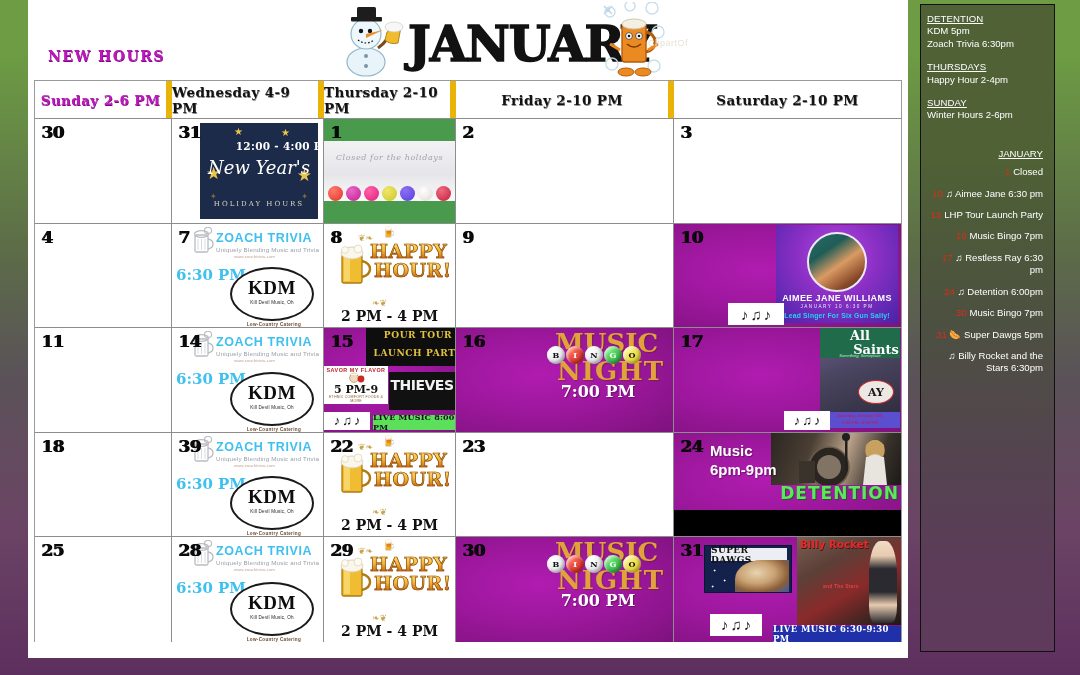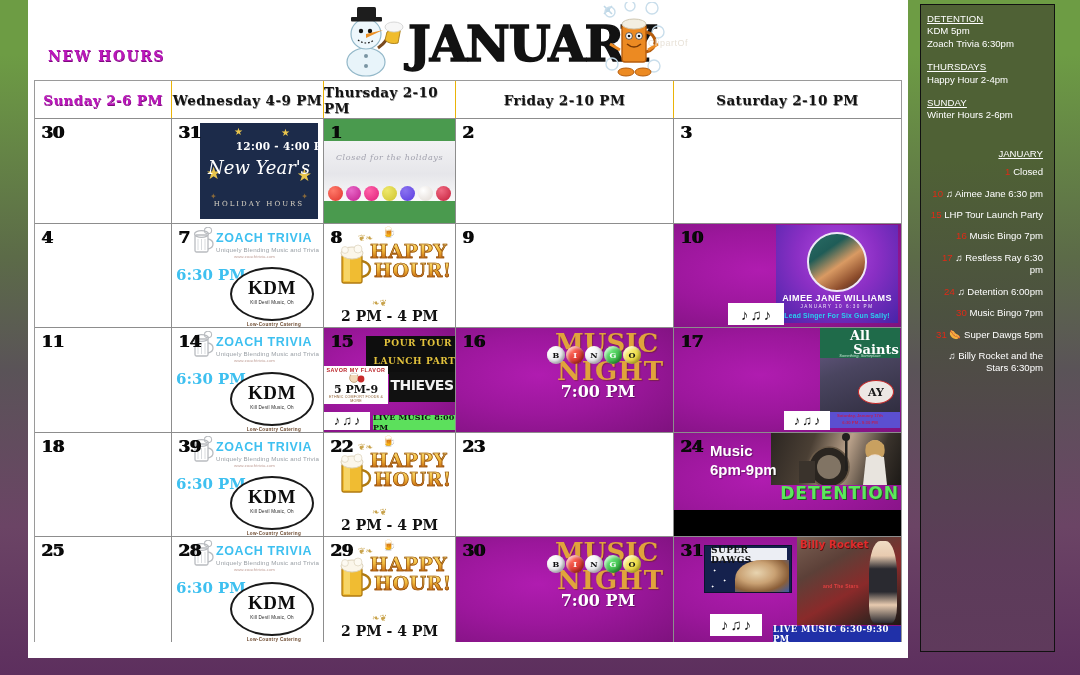--- a/index.html
+++ b/index.html
@@ -46,21 +46,21 @@
   }
 
   
   #cal{
     position:absolute; left:6px; top:80px; width:868px; height:562px;
     border:1px solid #9a9a9a;
     background:#fff;
   }
   .hrow{ display:flex; height:38px; border-bottom:1px solid #8d8d8d;}
   .hcell{
-    border-right:1px solid #eab308;
+    border-right:6px solid #eab308;
     display:flex; align-items:center; justify-content:center;
     font-family:"DejaVu Serif", serif; font-weight:bold;
     font-size:13.5px; letter-spacing:.4px; color:#131313;
     text-shadow:0.5px 0.5px 0 rgba(0,0,0,.45);
   }
   .hcell:last-child{ border-right:none; }
   .hcell.sun{ color:#bb18bb; text-shadow:0.5px 0.5px 0 #7c0a7c;}
 
   .wrow{ display:flex; height:104.6px; border-bottom:1px solid #8d8d8d; }
   .wrow:last-child{ border-bottom:none; }
@@ -226,21 +226,21 @@
     box-shadow:inset -2px -2px 3px rgba(0,0,0,.28), inset 2px 2px 3px rgba(255,255,255,.65);
   }
   .mb-time{
     position:absolute; top:54px; left:0px; width:100%; text-align:center;
     font-family:"DejaVu Serif", serif; font-weight:bold; font-size:16px;
     color:#fff; text-shadow:1px 1px 1px rgba(0,0,0,.3);
   }
 
   
   .pt-black{
-    position:absolute; left:42px; top:8px; width:104px; height:38px;
+    position:absolute; left:42px; top:0px; width:104px; height:38px;
     background:#0e0e0e; overflow:hidden;
   }
   .pt-1{
     position:absolute; top:2px; left:0; width:100%; text-align:center;
     color:#e2c23c; font-family:"DejaVu Serif", serif; font-weight:bold;
     font-size:9px; letter-spacing:.6px;
   }
   .pt-2{
     position:absolute; top:20px; left:0; width:100%; text-align:center;
     color:#e2c23c; font-family:"DejaVu Serif", serif; font-weight:bold;
@@ -256,21 +256,21 @@
   }
   .smf-t{
     position:absolute; top:17px; left:0; width:100%; text-align:center;
     font-family:"DejaVu Serif", serif; font-weight:bold; font-size:11px; color:#111;
   }
   .smf-b{
     position:absolute; bottom:1px; left:0; width:100%; text-align:center;
     color:#8a5a2a; font-size:3.6px; letter-spacing:.2px;
   }
   .thieves{
-    position:absolute; right:0px; top:44px; width:66px; height:30px;
+    position:absolute; right:0px; top:44px; width:66px; height:38px;
     background:#111; overflow:hidden;
   }
   .thieves span{
     position:absolute; top:5px; left:0; width:100%; text-align:center;
     color:#f2f2f2; font-family:"DejaVu Sans", sans-serif; font-weight:bold;
     font-size:14px; letter-spacing:-.5px;
   }
   .lm-green{
     position:absolute; right:0px; bottom:2px; width:82px; height:15px;
     background:#5ce05c; display:flex; align-items:center; justify-content:center;

